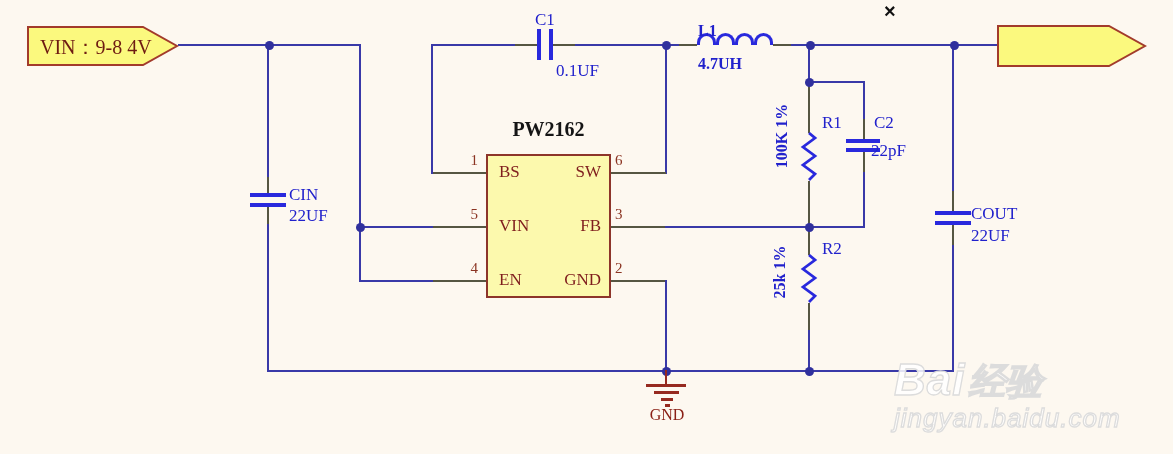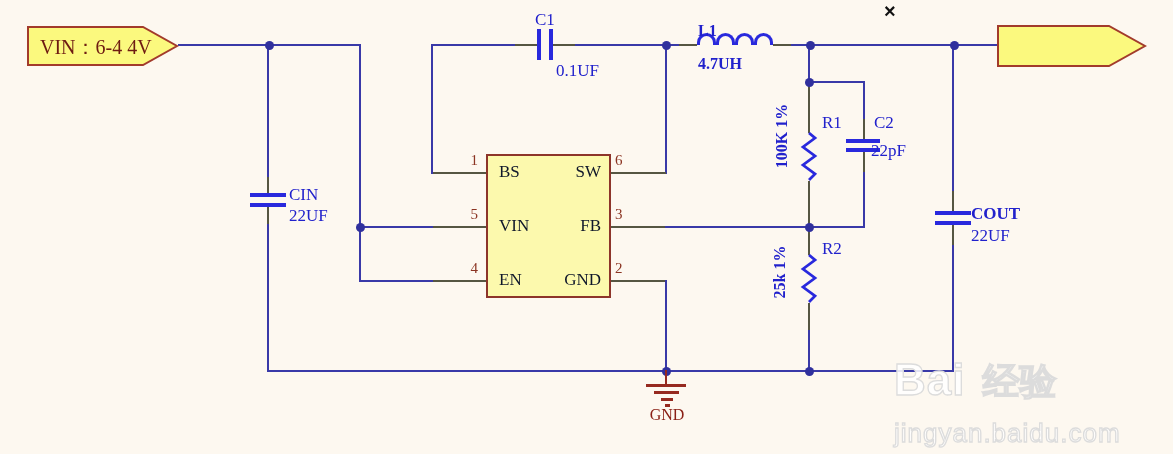--- a/index.html
+++ b/index.html
@@ -19,50 +19,50 @@
   .arcrow{position:absolute;display:flex;}
   .arc{width:19px;height:12px;border:3px solid #2929dd;border-bottom:none;
        border-radius:10px 10px 0 0;box-sizing:border-box;}
 
   
   .lbl{position:absolute;color:#2121cc;font-size:17px;white-space:nowrap;}
   .lbl.b{font-weight:bold;font-size:16px;}
   .vlabel{position:absolute;color:#2121cc;font-weight:bold;font-size:16px;white-space:nowrap;
           transform:translate(-50%,-50%) rotate(-90deg);}
   .pin-num{position:absolute;color:#8b3422;font-size:15px;width:26px;}
-  .pin-name{position:absolute;color:#0f172a;font-size:17px;line-height:18px;}
+  .pin-name{position:absolute;color:#7f1d1d;font-size:17px;line-height:18px;}
 
   .ic-box{position:absolute;left:486px;top:154px;width:125px;height:144px;
           background:#fcf9ad;border:2px solid #8d352a;box-sizing:border-box;}
   .ic-title{position:absolute;left:486px;top:118px;width:125px;text-align:center;
             font-weight:bold;font-size:20px;color:#151515;}
 
   .banner{position:absolute;}
   .banner-label{position:absolute;color:#6e1b12;font-size:20px;white-space:nowrap;}
 
   .gnd-bar{position:absolute;height:3px;background:#962a20;}
   .gnd-label{position:absolute;left:637px;top:406px;width:60px;text-align:center;
              color:#8a2016;font-size:16px;}
 
   .close-x{position:absolute;left:884px;top:0px;font-family:"Liberation Sans",sans-serif;
            font-weight:bold;font-size:20px;color:#111;cursor:pointer;}
 
   
   .wm{position:absolute;left:894px;top:334px;font-family:"Liberation Sans",sans-serif;
-      color:rgba(255,255,255,0.85);-webkit-text-stroke:1.3px #dcdcdc;}
+      color:rgba(255,255,255,0.85);font-style:italic;-webkit-text-stroke:1.3px #dcdcdc;}
   .wm-row1{display:flex;align-items:flex-end;height:68px;}
   .wm-brand{font-weight:bold;font-size:44px;letter-spacing:1px;line-height:44px;}
-  .wm-suffix{font-weight:bold;font-size:37px;line-height:40px;margin-left:17px;}
+  .wm-suffix{font-weight:bold;font-size:37px;line-height:40px;margin-left:3px;}
   .paw{position:relative;width:54px;height:68px;margin:0 0 0 1px;}
   .toe{position:absolute;background:rgba(255,255,255,0.85);border:2px solid #dcdcdc;border-radius:50%;}
   .palm{position:absolute;left:3px;top:28px;width:46px;height:38px;background:rgba(255,255,255,0.85);
         border:2px solid #dcdcdc;border-radius:50% 50% 46% 46%;box-sizing:border-box;
         display:flex;align-items:center;justify-content:center;}
   .palm span{font-weight:bold;font-size:20px;color:rgba(255,255,255,0.9);-webkit-text-stroke:1.2px #d2d2d2;}
-  .wm-url{font-size:26px;letter-spacing:1px;margin-top:16px;}
+  .wm-url{font-size:26px;letter-spacing:1px;margin-top:1px;}
 </style>
 </head>
 <body>
 
 <div id="canvas">
 
   <div class="wh" style="left:178px;top:44px;width:91px;"></div>
   <div class="wh" style="left:268px;top:44px;width:93px;"></div>
   <div class="wv" style="left:359px;top:44px;height:238px;"></div>
 
@@ -146,26 +146,27 @@
   <div class="dot" style="left:950px;top:41px;"></div>
   <div class="dot" style="left:805px;top:78px;"></div>
   <div class="dot" style="left:356px;top:223px;"></div>
   <div class="dot" style="left:805px;top:223px;"></div>
   <div class="dot" style="left:662px;top:367px;"></div>
   <div class="dot" style="left:805px;top:367px;"></div>
 
   <svg class="banner" style="left:27px;top:26px;" width="152" height="40">
     <path d="M1,1 L116,1 L150,20 L116,39 L1,39 Z" fill="#fbf97e" stroke="#a23b2b" stroke-width="2"></path>
   </svg>
-  <div class="banner-label" style="left:40px;top:34px;">VIN：6-4 4V</div>
+  <div class="banner-label" style="left:40px;top:34px;">VIN：9-8 4V</div>
 
   <svg class="banner" style="left:997px;top:25px;" width="150" height="42">
     <path d="M1,1 L112,1 L148,21 L112,41 L1,41 Z" fill="#fbf97e" stroke="#a23b2b" stroke-width="2"></path>
   </svg>
 
+  <div class="ic-title">PW2162</div>
   <div class="ic-box"></div>
 
   <div class="pin-num" style="left:452px;top:152px;text-align:right;">1</div>
   <div class="pin-num" style="left:452px;top:206px;text-align:right;">5</div>
   <div class="pin-num" style="left:452px;top:260px;text-align:right;">4</div>
   <div class="pin-num" style="left:615px;top:152px;">6</div>
   <div class="pin-num" style="left:615px;top:206px;">3</div>
   <div class="pin-num" style="left:615px;top:260px;">2</div>
 
   <div class="pin-name" style="left:499px;top:163px;">BS</div>
@@ -180,21 +181,21 @@
   <div class="lbl b" style="left:698px;top:22px;">L1</div>
   <div class="lbl b" style="left:698px;top:55px;">4.7UH</div>
   <div class="lbl" style="left:289px;top:185px;">CIN</div>
   <div class="lbl" style="left:289px;top:206px;">22UF</div>
   <div class="lbl" style="left:822px;top:113px;">R1</div>
   <div class="vlabel" style="left:782px;top:136px;">100K 1%</div>
   <div class="lbl" style="left:874px;top:113px;">C2</div>
   <div class="lbl" style="left:871px;top:141px;">22pF</div>
   <div class="lbl" style="left:822px;top:239px;">R2</div>
   <div class="vlabel" style="left:780px;top:272px;">25k 1%</div>
-  <div class="lbl" style="left:971px;top:204px;font-weight:bold;">COUT</div>
+  <div class="lbl" style="left:971px;top:204px;">COUT</div>
   <div class="lbl" style="left:971px;top:226px;">22UF</div>
 
   <div class="lv" style="left:665px;top:370px;height:14px;background:#962a20;"></div>
   <div class="gnd-bar" style="left:646px;top:384px;width:40px;"></div>
   <div class="gnd-bar" style="left:654px;top:391px;width:25px;"></div>
   <div class="gnd-bar" style="left:661px;top:398px;width:12px;"></div>
   <div class="gnd-bar" style="left:665px;top:404px;width:5px;"></div>
   <div class="gnd-label">GND</div>
 
   <div class="close-x">×</div>

